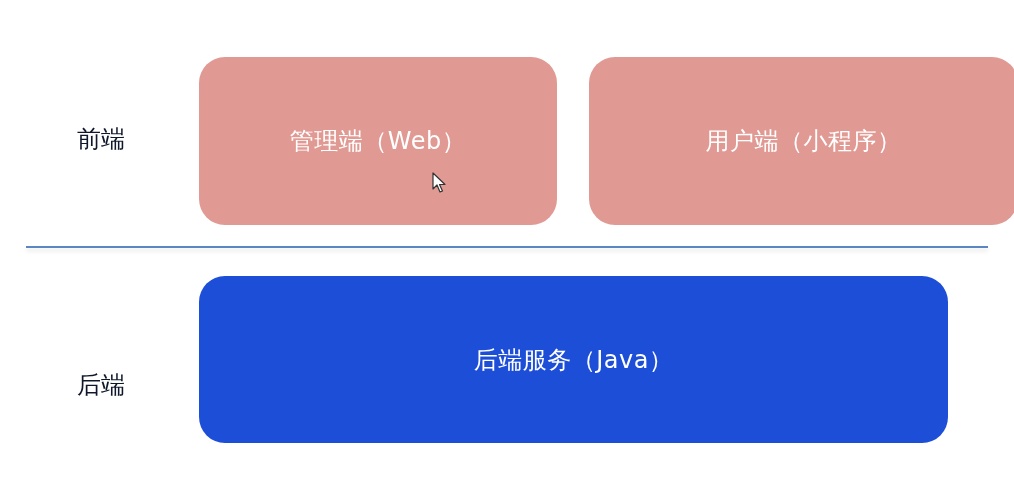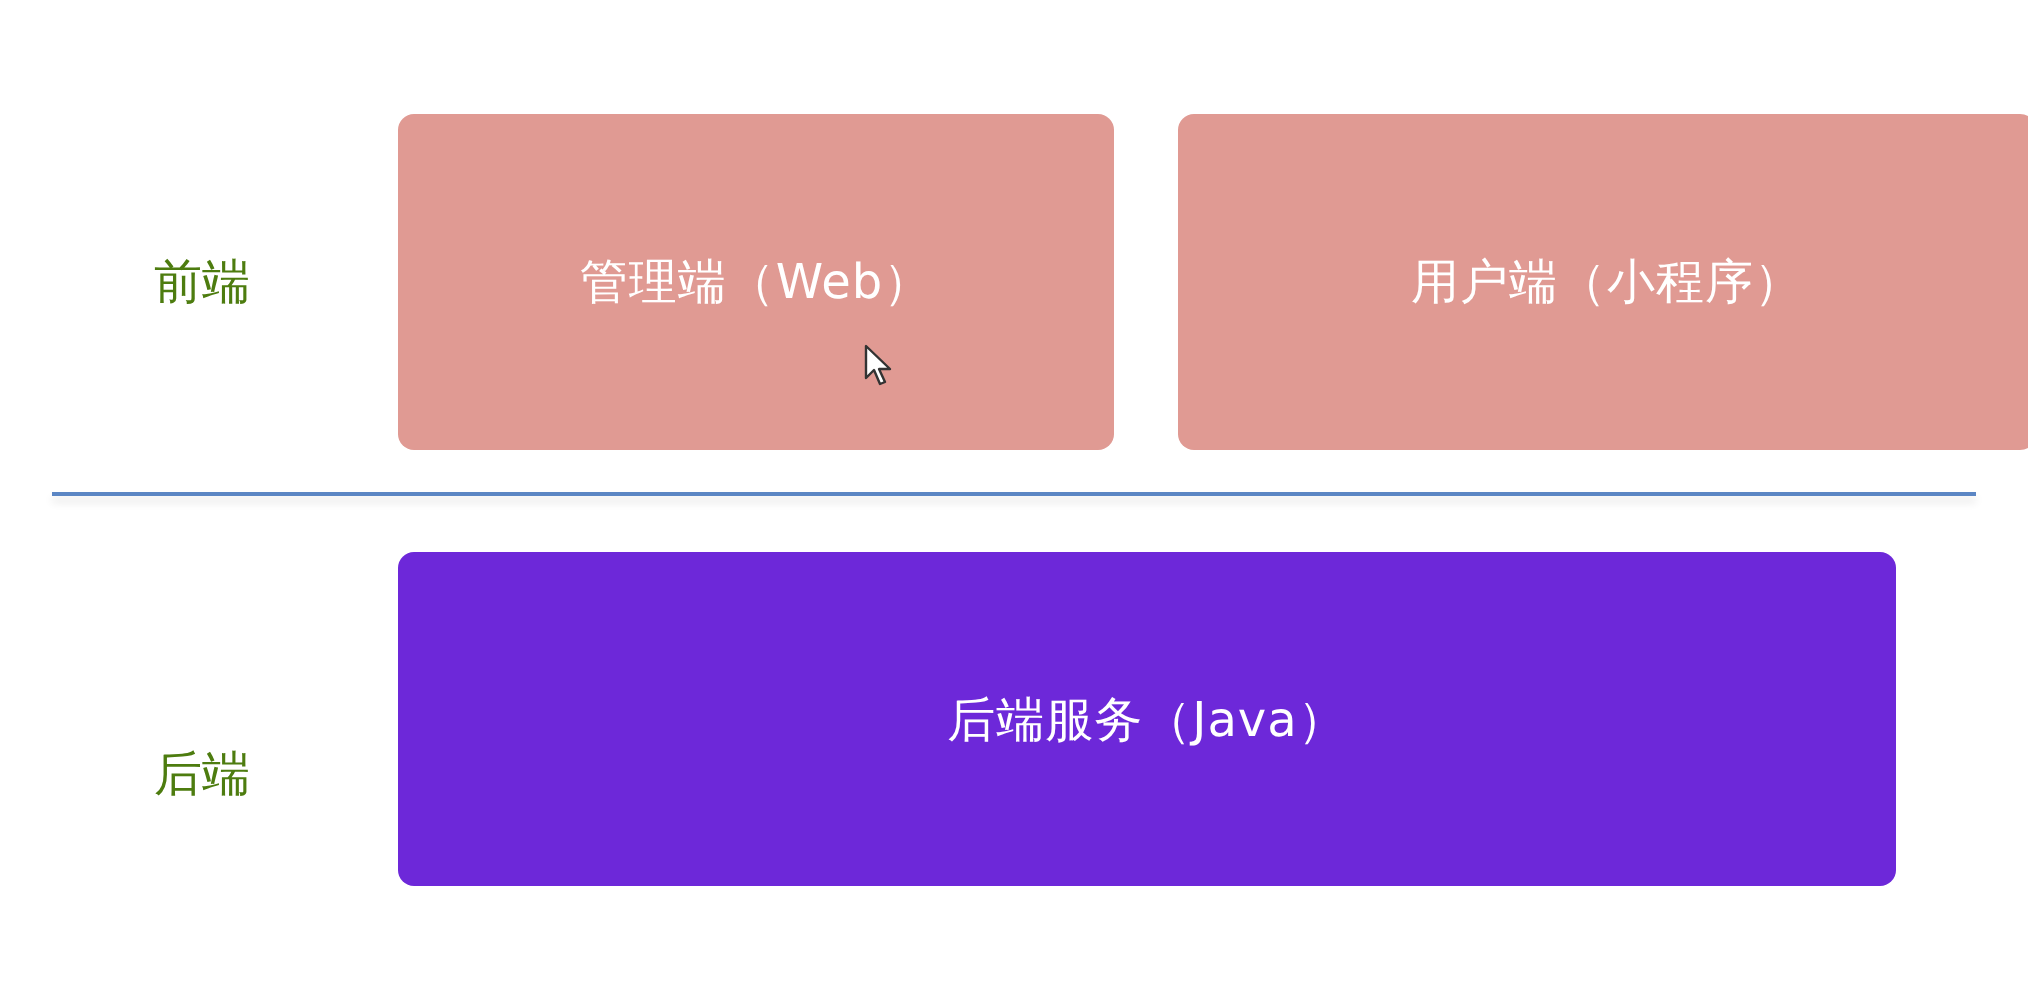--- a/index.html
+++ b/index.html
@@ -13,40 +13,41 @@
       position: relative;
       overflow: hidden;
       font-family: "DejaVu Sans", "Liberation Sans", sans-serif;
     }
     .row-label {
       position: absolute;
       left: 60px;
       width: 82px;
       text-align: center;
       font-size: 24px;
-      color: #4d7c0f;
+      color: #0f172a;
       line-height: 30px;
+      font-family: Liberation Mono, monospace;
     }
     .box {
       position: absolute;
-      border-radius: 8px;
+      border-radius: 26px;
       display: flex;
       align-items: center;
       justify-content: center;
       color: #ffffff;
       font-size: 24px;
       letter-spacing: 0.5px;
     }
     .box.frontend {
       background: #e09a93;
       top: 57px;
       height: 168px;
     }
     .box.backend {
-      background: #6d28d9;
+      background: #1d4ed8;
       top: 276px;
       height: 167px;
       left: 199px;
       width: 749px;
     }
     .divider {
       position: absolute;
       left: 26px;
       width: 962px;
       top: 246px;

